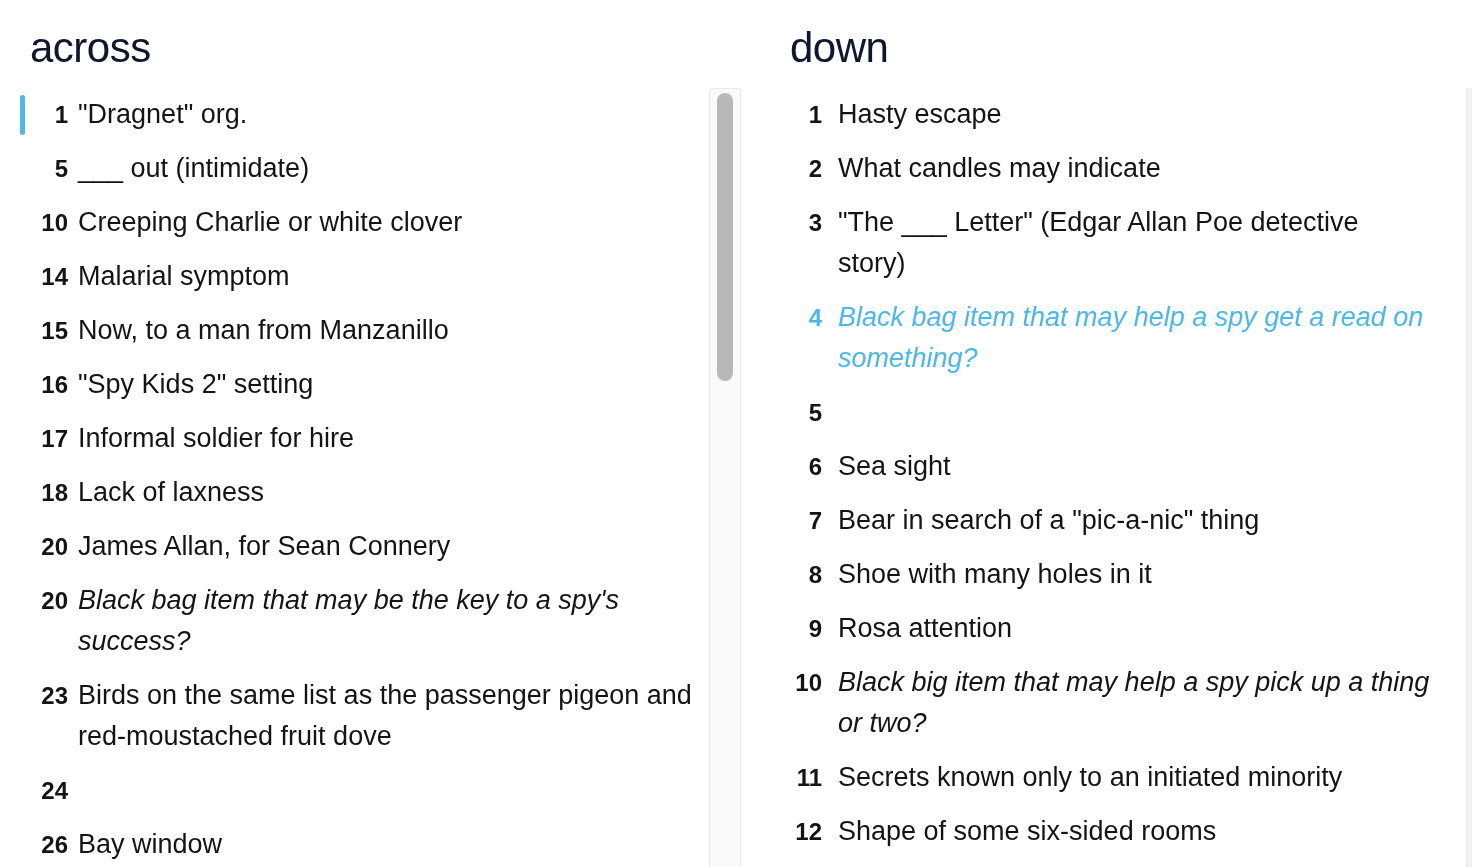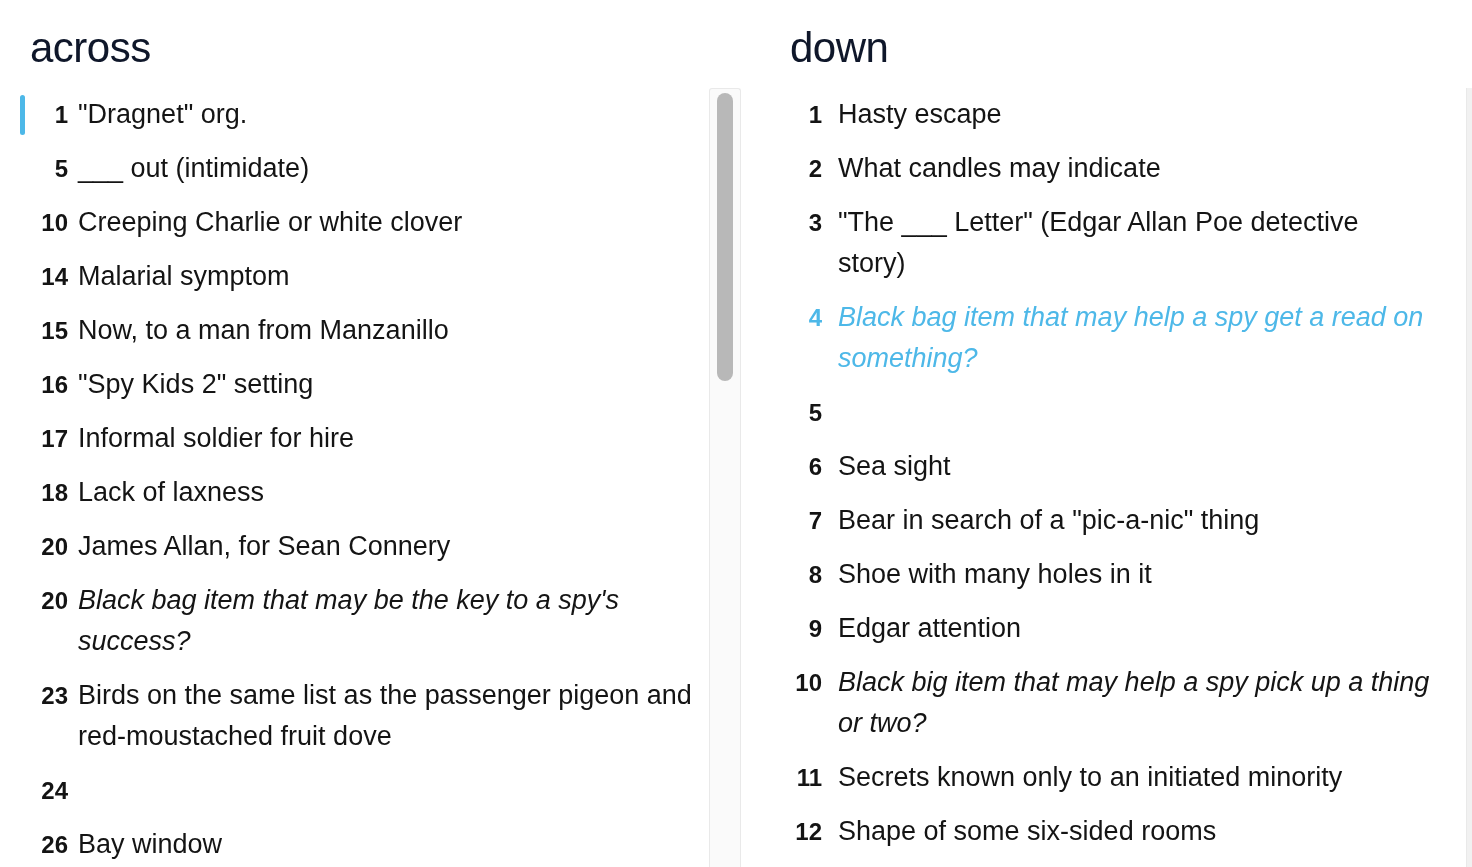--- a/index.html
+++ b/index.html
@@ -143,21 +143,21 @@
         <div class="clue-row">
           <span class="clue-num">7</span>
           <span class="clue-text">Bear in search of a "pic-a-nic" thing</span>
         </div>
         <div class="clue-row">
           <span class="clue-num">8</span>
           <span class="clue-text">Shoe with many holes in it</span>
         </div>
         <div class="clue-row">
           <span class="clue-num">9</span>
-          <span class="clue-text">Edgar attention</span>
+          <span class="clue-text">Rosa attention</span>
         </div>
         <div class="clue-row italic">
           <span class="clue-num">10</span>
           <span class="clue-text">Black big item that may help a spy pick up a thing or two?</span>
         </div>
         <div class="clue-row">
           <span class="clue-num">11</span>
           <span class="clue-text">Secrets known only to an initiated minority</span>
         </div>
         <div class="clue-row">

